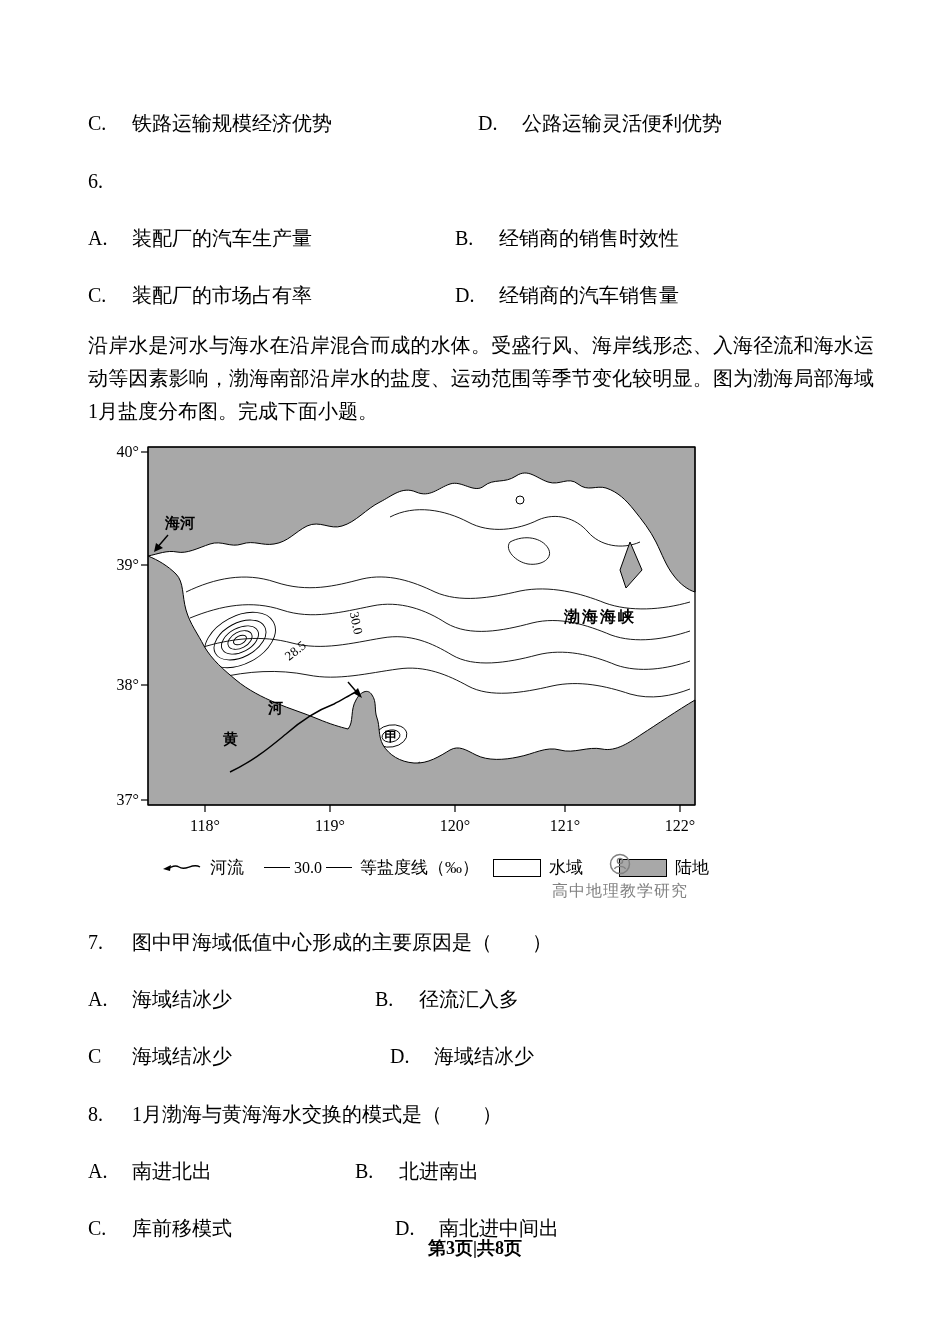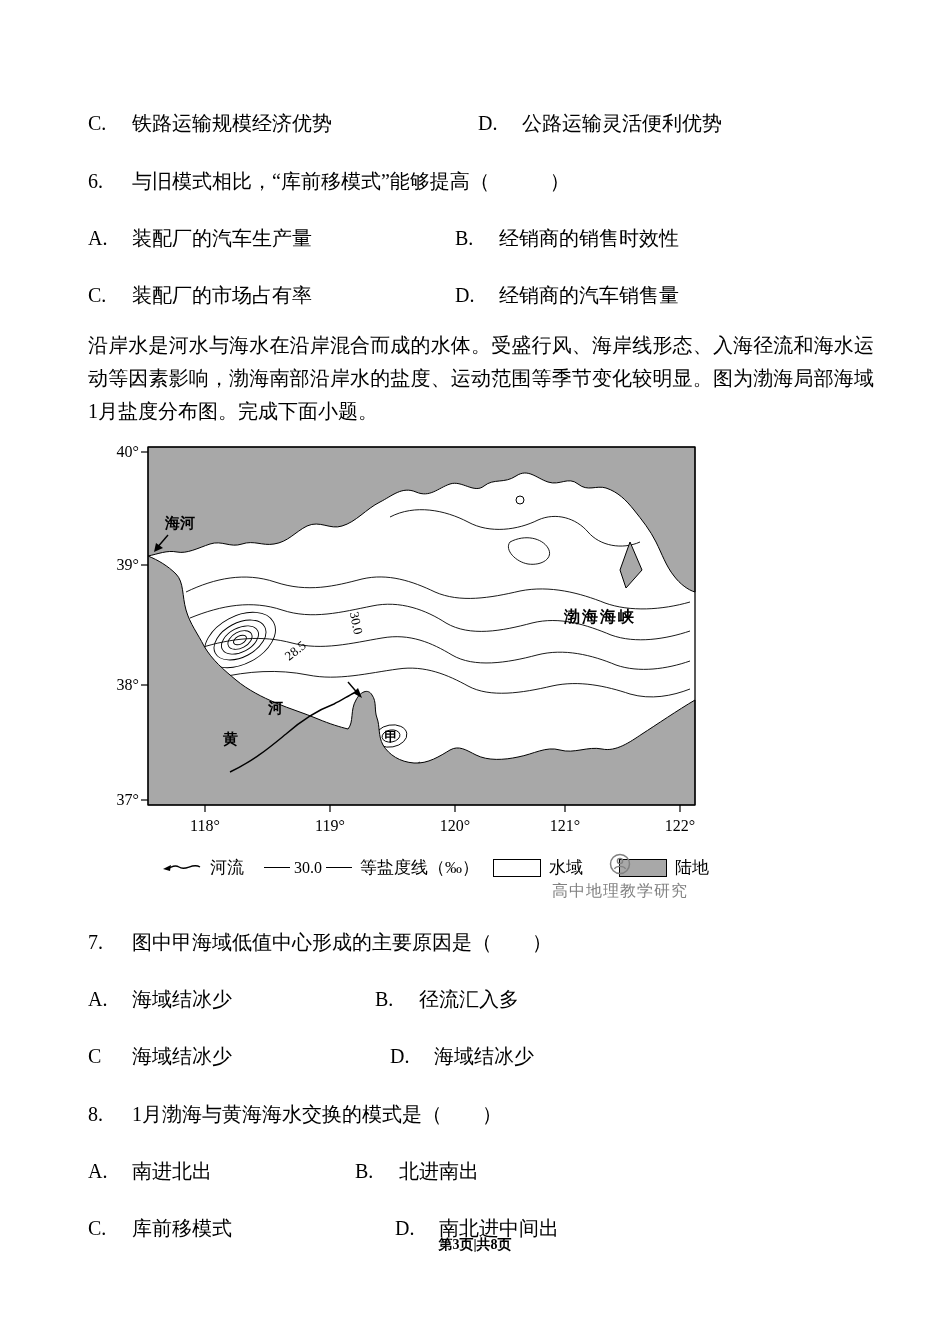--- a/index.html
+++ b/index.html
@@ -32,21 +32,21 @@
   .box.water{background:#ffffff;}
   .box.land{background:#a8a8a8;}
   .mr28{margin-right:20px;}
   .mr14{margin-right:14px;}
   .mr20{margin-right:36px;}
   .watermark{
     position:absolute;left:392px;top:-3px;display:flex;align-items:center;gap:6px;
     color:#818181;font-size:16px;font-family:"Liberation Sans","DejaVu Sans",sans-serif;
     letter-spacing:1px;white-space:nowrap;flex-direction:column;
   }
-  .footer{position:absolute;left:0;right:0;top:1236px;text-align:center;font-size:14px;font-weight:bold;}
+  .footer{position:absolute;left:0;right:0;top:1236px;text-align:center;font-size:18px;font-weight:bold;}
   svg text{font-family:"Liberation Serif","DejaVu Serif",serif;}
 </style>
 </head>
 <body>
 
 <div class="page">
   <div class="content">
 
     <div class="row first">
       <span class="opt w390">
@@ -54,21 +54,20 @@
         <span>铁路运输规模经济优势</span>
       </span>
       <span class="opt">
         <span class="lab">D.</span>
         <span>公路运输灵活便利优势</span>
       </span>
     </div>
 
     <div class="stem">
       <span class="lab">6.</span>
-      <span>与旧模式相比，“库前移模式”能够提高（　　　）</span>
     </div>
     <div class="row">
       <span class="opt w367">
         <span class="lab">A.</span>
         <span>装配厂的汽车生产量</span>
       </span>
       <span class="opt">
         <span class="lab">B.</span>
         <span>经销商的销售时效性</span>
       </span>

